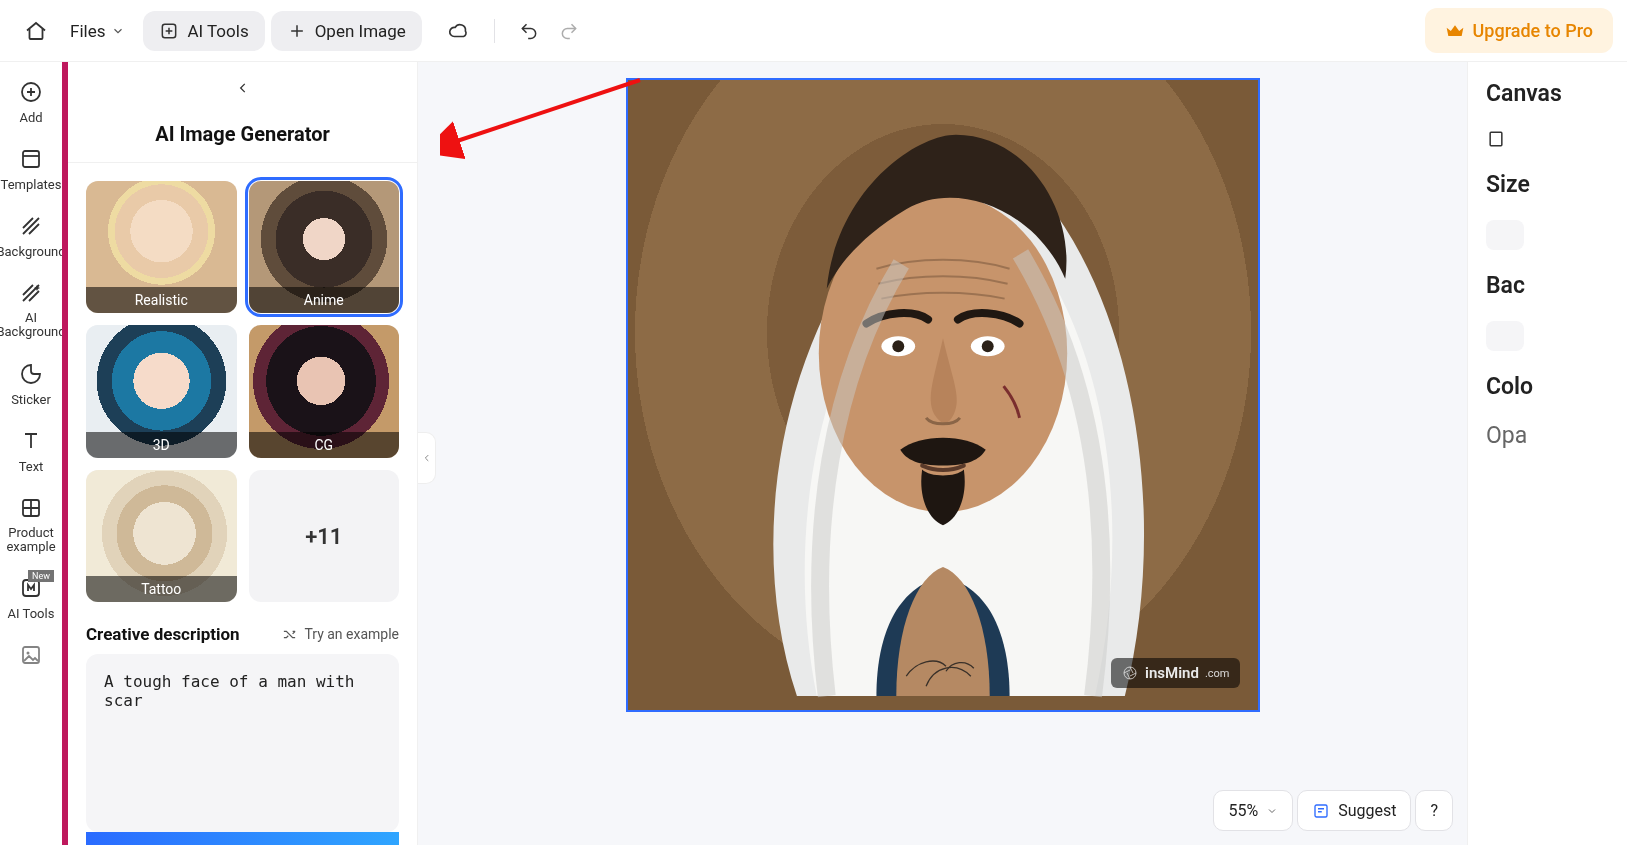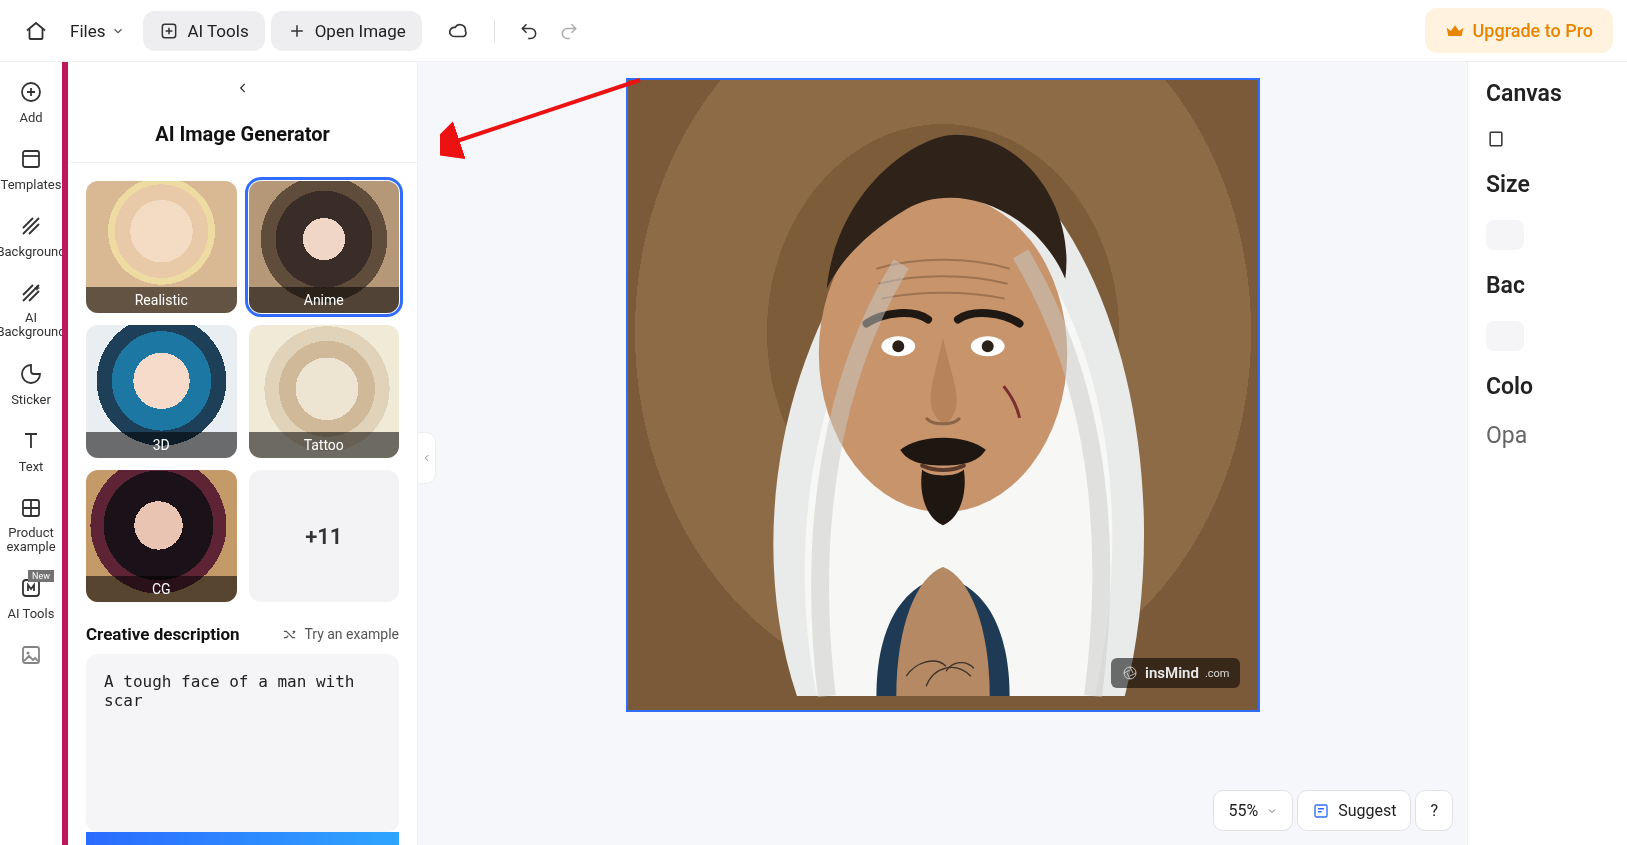--- a/index.html
+++ b/index.html
@@ -204,26 +204,26 @@
         </div>
         <div class="style-tile selected">
           <div class="thumb anime"></div>
           <div class="lbl">Anime</div>
         </div>
         <div class="style-tile">
           <div class="thumb threeD"></div>
           <div class="lbl">3D</div>
         </div>
         <div class="style-tile">
+          <div class="thumb cg"></div>
+          <div class="lbl">CG</div>
+        </div>
+        <div class="style-tile">
           <div class="thumb tattoo"></div>
           <div class="lbl">Tattoo</div>
-        </div>
-        <div class="style-tile">
-          <div class="thumb cg"></div>
-          <div class="lbl">CG</div>
         </div>
         <div class="style-more">
           <span>+11</span>
         </div>
       </div>
 
       <div class="sec-head">
         <h3>Creative description</h3>
         <div class="try-ex">
           <svg viewBox="0 0 24 24">

